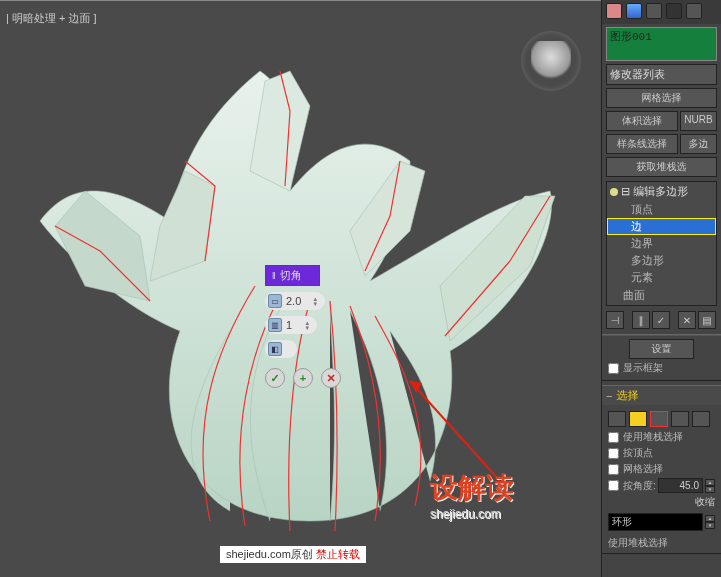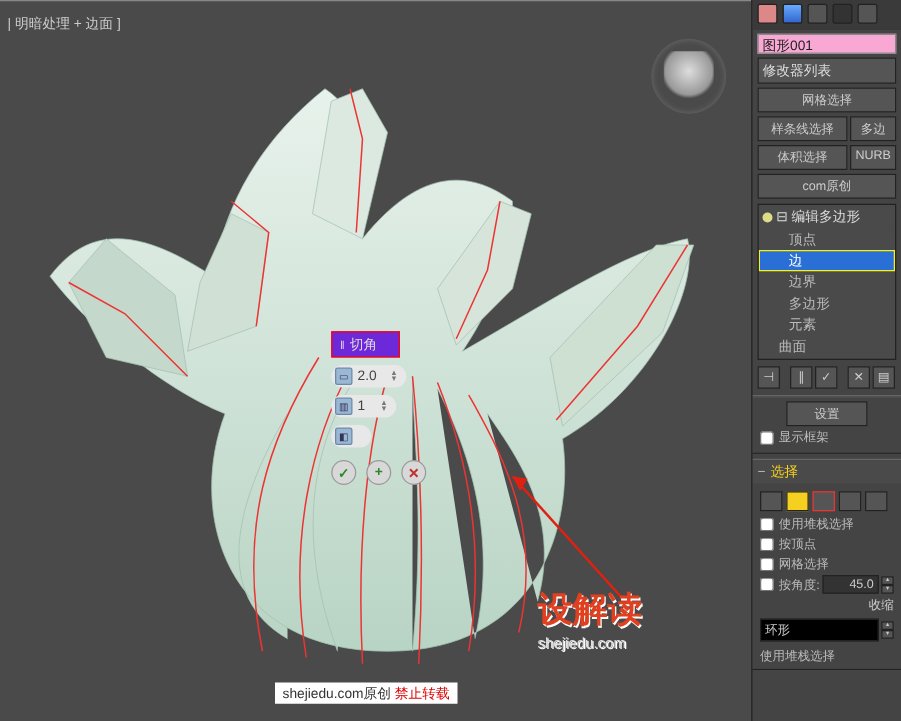--- a/index.html
+++ b/index.html
@@ -125,23 +125,24 @@
     overflow:hidden;
   }
   .panel-tabs{
     height:24px;background:#3a3a3a;
     display:flex;gap:4px;padding:3px 4px;
   }
   .ptab{width:16px;height:16px;background:#555;border:1px solid #222;border-radius:2px;}
   .ptab.active{background:#333;}
   .ptab.mod{background:linear-gradient(#6af,#36c);}
   .name-field{
-    margin:3px 4px;background:#f9a8d4;color:#222;
-    padding:1px 3px;font-size:11px;height:16px;
+    margin:3px 4px;background:#15803d;color:#222;
+    padding:1px 3px;font-size:11px;height:34px;
     border:1px solid #888;
+    font-family:Liberation Mono, monospace;
   }
   .mod-drop{
     margin:2px 4px;background:#555;color:#ddd;
     padding:2px 3px;font-size:11px;border:1px solid #222;
   }
   .btn-row{display:flex;gap:2px;margin:3px 4px;}
   .btn{flex:1;background:#555;border:1px solid #222;color:#ccc;
     font-size:10px;text-align:center;padding:2px 0;}
   .mod-stack{
     margin:4px 4px;border:1px solid #222;background:#4a4a4a;
@@ -286,29 +287,29 @@
     <div class="ptab"></div>
   </div>
 
   <div class="name-field">图形001</div>
   <div class="mod-drop">修改器列表</div>
 
   <div class="btn-row">
     <div class="btn" style="flex:2">网格选择</div>
   </div>
   <div class="btn-row">
+    <div class="btn" style="flex:2">体积选择</div>
+    <div class="btn">NURB</div>
+  </div>
+  <div class="btn-row">
     <div class="btn" style="flex:2">样条线选择</div>
     <div class="btn">多边</div>
   </div>
   <div class="btn-row">
-    <div class="btn" style="flex:2">体积选择</div>
-    <div class="btn">NURB</div>
-  </div>
-  <div class="btn-row">
-    <div class="btn" style="flex:2">com原创</div>
+    <div class="btn" style="flex:2">获取堆栈选</div>
   </div>
 
   <div class="mod-stack">
     <div class="stack-header">
       <span class="bulb"></span>
       <span>⊟</span>
       <span>编辑多边形</span>
     </div>
     <div class="stack-item">顶点</div>
     <div class="stack-item sel">边</div>

